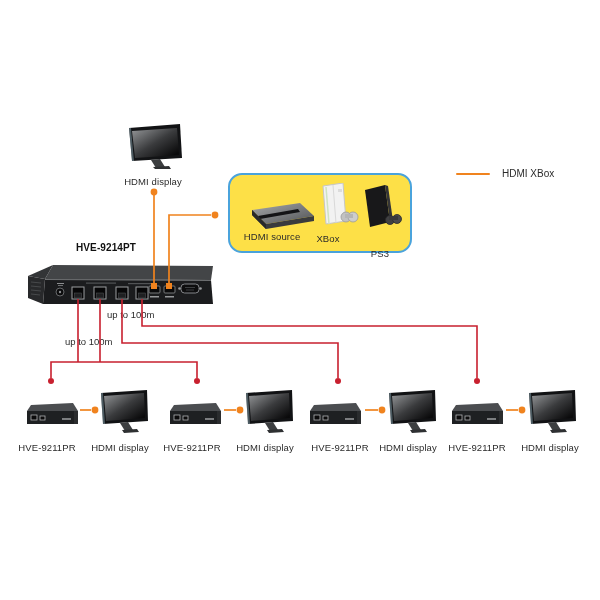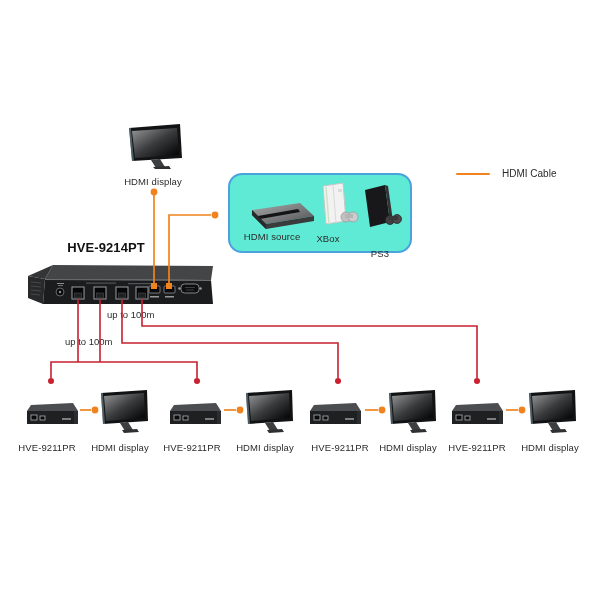--- a/index.html
+++ b/index.html
@@ -5,25 +5,25 @@
   html,body{margin:0;padding:0;background:#fff;}
   #stage{
     position:relative;width:600px;height:600px;background:#ffffff;overflow:hidden;
     font-family:"Liberation Sans","DejaVu Sans",sans-serif;color:#2b2b2b;
   }
   .abs{position:absolute;}
   .lbl{
     position:absolute;font-size:9.5px;line-height:11px;text-align:center;
     color:#2b2b2b;letter-spacing:0.1px;white-space:nowrap;
   }
-  .lbl-bold{font-weight:bold;font-size:13px;color:#111;text-align:center;}
+  .lbl-bold{font-weight:bold;font-size:10px;color:#111;text-align:center;}
   .dist{position:absolute;font-size:9.5px;color:#2b2b2b;white-space:nowrap;}
   #source-box{
     position:absolute;left:228px;top:173px;width:184px;height:80px;
-    border:2px solid #4aa3dc;border-radius:14px;background:#5eead4;box-sizing:border-box;
+    border:2px solid #4aa3dc;border-radius:14px;background:#fde047;box-sizing:border-box;
   }
   #legend{position:absolute;left:456px;top:165px;}
   .legend-row{display:flex;align-items:center;height:17px;}
   .legend-swatch{width:34px;height:2px;border-radius:1px;}
   .sw-hdmi{background:#f0831e;}
   .sw-poe{background:#c8202f;}
   .legend-label{margin-left:12px;font-size:10px;color:#2b2b2b;}
   svg{display:block;}
   #cable-layer{position:absolute;left:0;top:0;z-index:30;pointer-events:none;}
 </style>
@@ -87,21 +87,21 @@
       </svg>
     </div>
     <div class="lbl" style="left:1px;top:56px;width:82px;">HDMI source</div>
     <div class="lbl" style="left:72px;top:58px;width:52px;">XBox</div>
     <div class="lbl" style="left:124px;top:73px;width:52px;">PS3</div>
   </div>
 
   <div id="legend">
     <div class="legend-row">
       <div class="legend-swatch sw-hdmi"></div>
-      <div class="legend-label">HDMI Cable</div>
+      <div class="legend-label">HDMI XBox</div>
     </div>
   </div>
 
   <div class="lbl lbl-bold" style="left:66px;top:242px;width:80px;">HVE-9214PT</div>
 
   <div class="abs" style="left:28px;top:262px;">
     <svg width="188" height="46" viewBox="0 0 188 46">
       <polygon points="25,3 185,4 183,18 17,17" fill="#434547"></polygon>
       <polygon points="0,14 25,3 17,17" fill="#333537"></polygon>
       <polygon points="0,14 17,17 15,42 0,36" fill="#28292b"></polygon>

